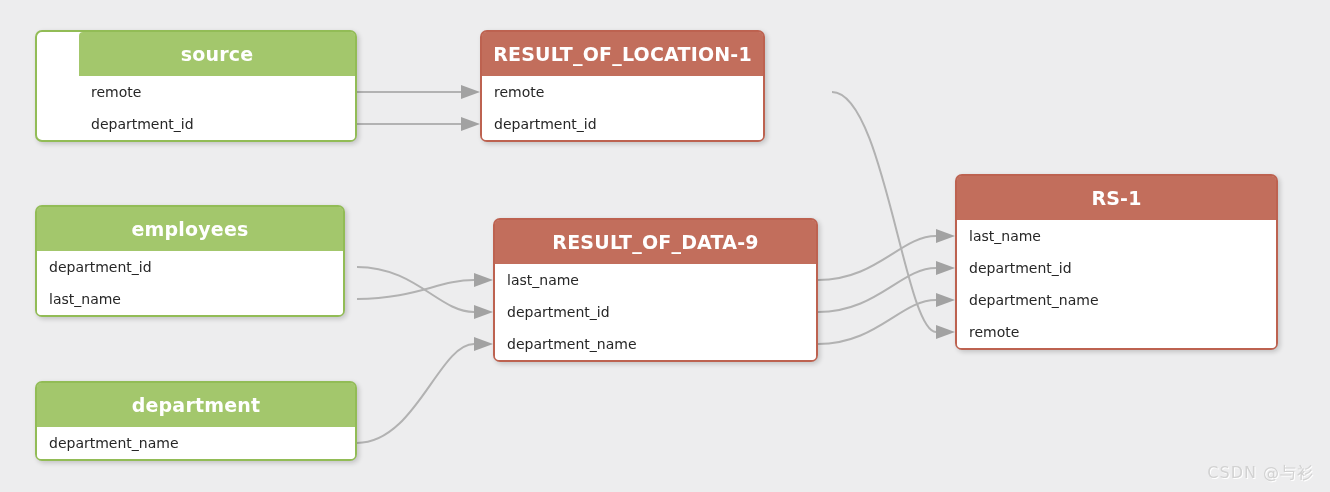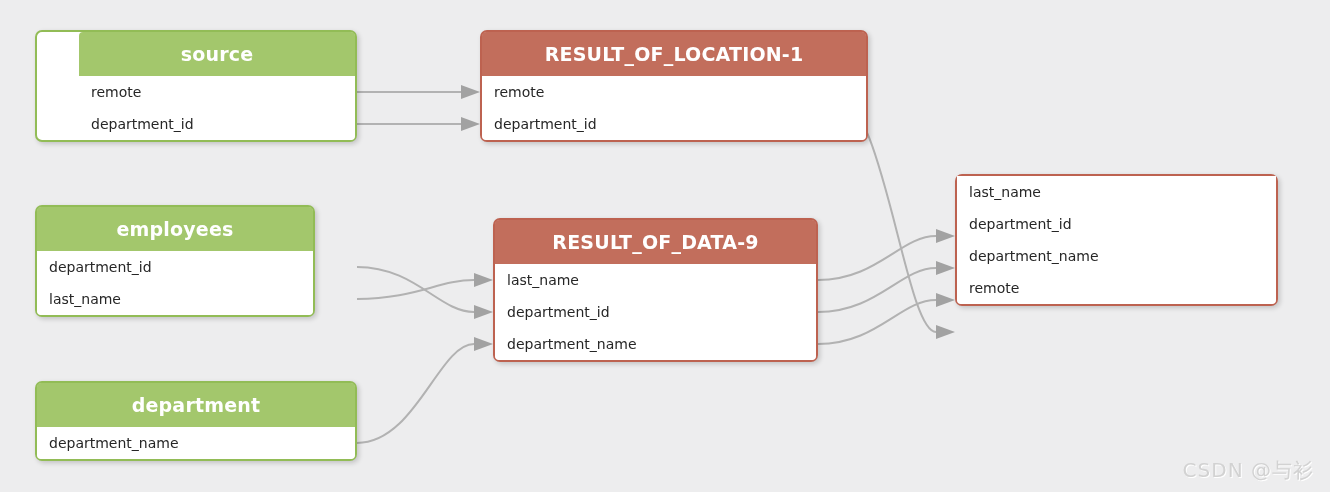--- a/index.html
+++ b/index.html
@@ -61,21 +61,21 @@
     line-height: 32px;
     padding-left: 12px;
     font-size: 14px;
     color: var(--field-text);
     white-space: nowrap;
   }
   .watermark {
     position: absolute;
     right: 16px;
     bottom: 8px;
-    font-size: 20px;
+    font-size: 16px;
     color: #d2d2d2;
     text-shadow: 1px 1px 0 #ffffff;
     letter-spacing: 1px;
     user-select: none;
     text-align: right;
   }
   path.connector, line.connector {
     fill: none;
     stroke: var(--connector);
     stroke-width: 2;
@@ -105,28 +105,28 @@
   </svg>
 
   <div id="nodes">
       <div class="node source" style="left: 35px; top: 30px; width: 322px; padding-left: 42px;">
         <div class="node-header">source</div>
         <div class="node-body">
           <div class="node-field">remote</div>
           <div class="node-field">department_id</div>
         </div>
       </div>
-      <div class="node result" style="left: 480px; top: 30px; width: 388px;">
+      <div class="node result" style="left: 480px; top: 30px; width: 285px;">
         <div class="node-header">RESULT_OF_LOCATION-1</div>
         <div class="node-body">
           <div class="node-field">remote</div>
           <div class="node-field">department_id</div>
         </div>
       </div>
-      <div class="node source" style="left: 35px; top: 205px; width: 280px;">
+      <div class="node source" style="left: 35px; top: 205px; width: 310px;">
         <div class="node-header">employees</div>
         <div class="node-body">
           <div class="node-field">department_id</div>
           <div class="node-field">last_name</div>
         </div>
       </div>
       <div class="node result" style="left: 493px; top: 218px; width: 325px;">
         <div class="node-header">RESULT_OF_DATA-9</div>
         <div class="node-body">
           <div class="node-field">last_name</div>
@@ -134,20 +134,21 @@
           <div class="node-field">department_name</div>
         </div>
       </div>
       <div class="node source" style="left: 35px; top: 381px; width: 322px;">
         <div class="node-header">department</div>
         <div class="node-body">
           <div class="node-field">department_name</div>
         </div>
       </div>
       <div class="node result" style="left: 955px; top: 174px; width: 323px;">
+        <div class="node-header">RS-1</div>
         <div class="node-body">
           <div class="node-field">last_name</div>
           <div class="node-field">department_id</div>
           <div class="node-field">department_name</div>
           <div class="node-field">remote</div>
         </div>
       </div>
     </div>
 
   <div class="watermark">CSDN @与衫</div>

